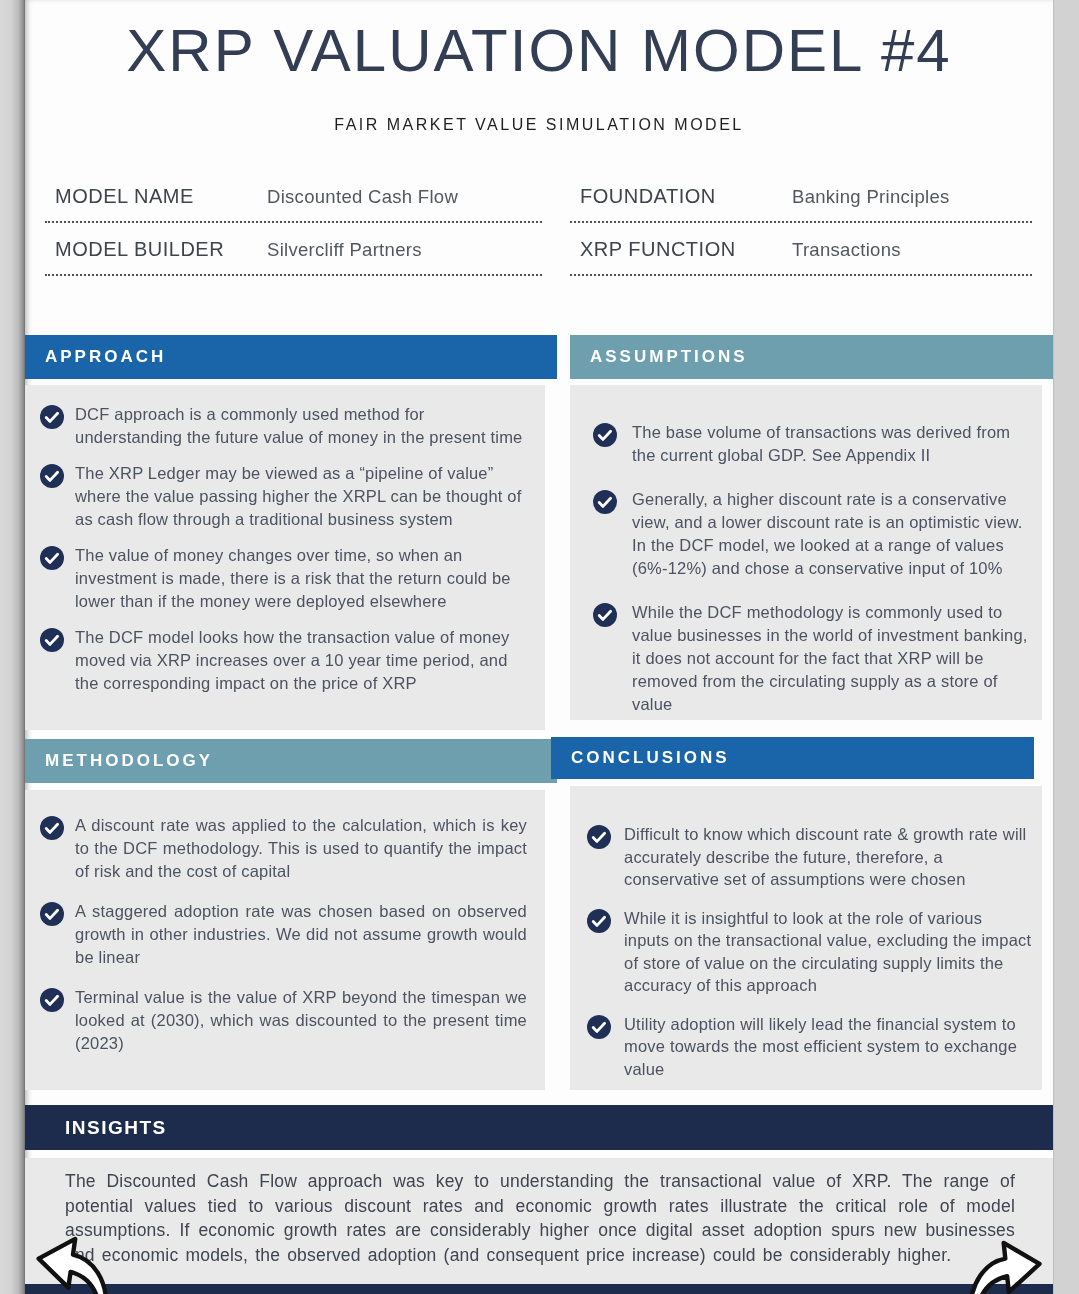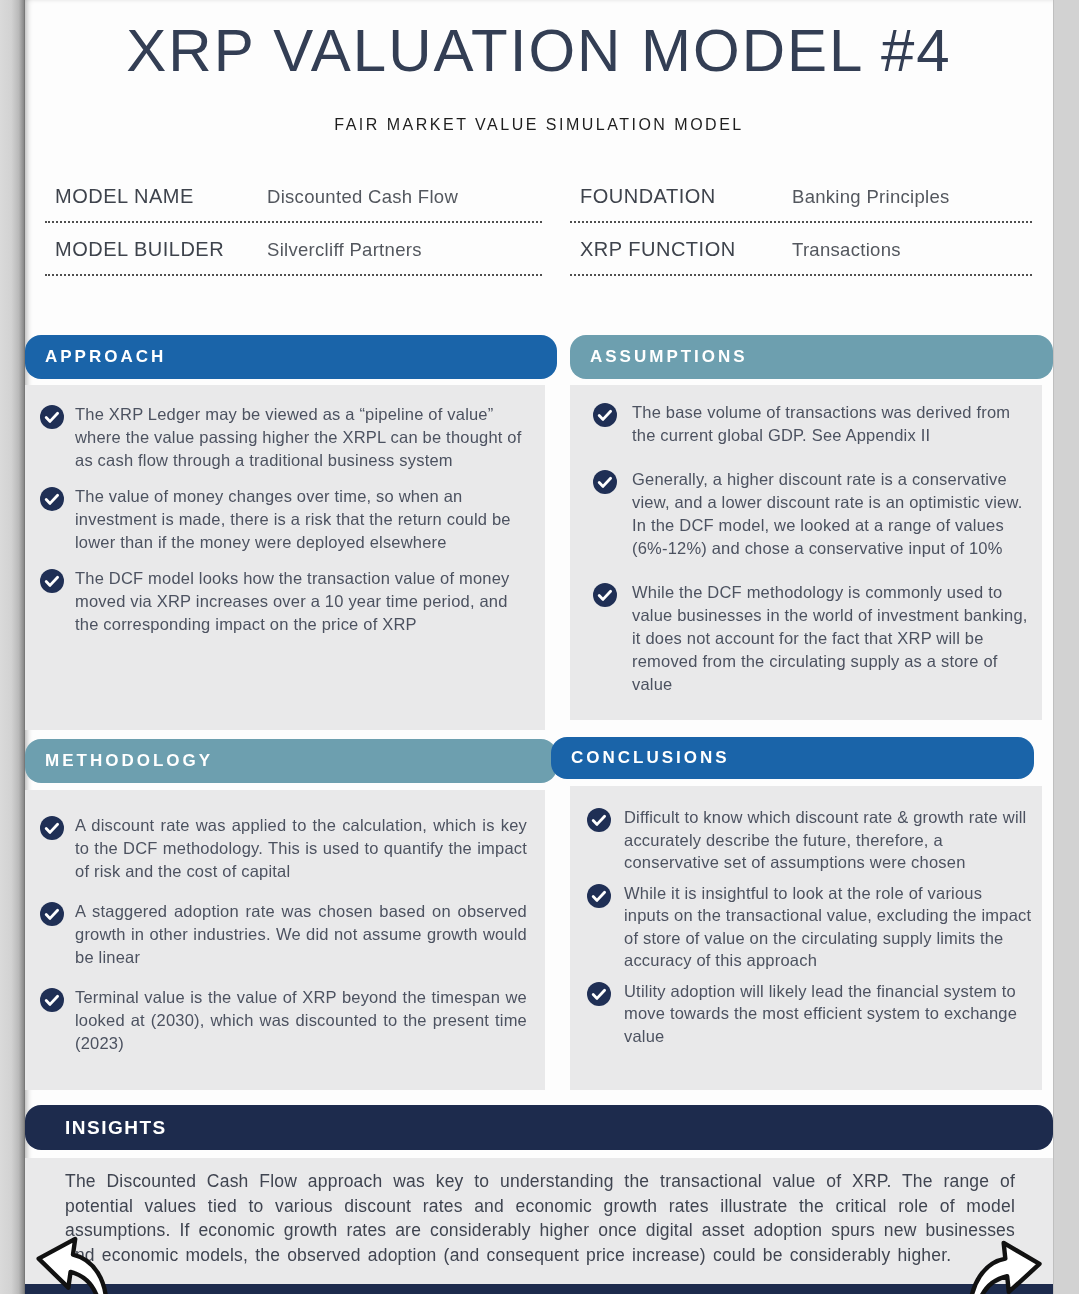--- a/index.html
+++ b/index.html
@@ -38,49 +38,49 @@
     display:flex; align-items:center;
     padding:15px 6px 13px 10px;
     border-bottom:2px dotted #4f4f4f;
   }
   .info-label { flex:0 0 212px; font-size:20px; color:#3e434c; letter-spacing:.5px; }
   .info-value { font-size:18.5px; color:#53575e; letter-spacing:.3px; }
   
   .bar {
     position:absolute; display:flex; align-items:center;
     padding-left:20px; height:44px;
-    font-size:17px; font-weight:bold; letter-spacing:3px; color:#ffffff;border-radius:16px;
+    font-size:17px; font-weight:bold; letter-spacing:3px; color:#ffffff;
   }
   .bar.blue { background:#1a64a9; }
   .bar.teal { background:#6d9faf; }
   .bar.navy { background:#1d2b4d;padding-left:40px; }
   .box {
     position:absolute; background:#e9e9ea; overflow:hidden;
   }
   .bullets { display:flex; flex-direction:column; }
   .bullet { display:flex; align-items:flex-start; }
   .check { flex:0 0 26px; width:26px; height:26px; margin-top:1px; }
   .btext { font-size:16.5px; line-height:23px; color:#4c5260; letter-spacing:.2px; }
   
   #approach-bar { left:0; top:335px; width:532px; }
   #approach-box { left:0; top:385px; width:520px; height:345px; padding:18px 18px 0 14px; }
   #approach-box .bullets { gap:13px; } #approach-box .btext { margin-left:10px; }
   
   #assumptions-bar { left:545px; top:335px; width:483px; }
   #assumptions-box { left:545px; top:385px; width:472px; height:335px; padding:16px 14px 0 22px; }
-  #assumptions-box .bullets { gap:21px; } #assumptions-box .btext { margin-left:14px; }
+  #assumptions-box .bullets { gap:21px;margin-top:20px; } #assumptions-box .btext { margin-left:14px; }
   
   #methodology-bar { left:0; top:739px; width:532px;text-align:right; }
   #methodology-box { left:0; top:790px; width:520px; height:300px; padding:24px 18px 0 14px; }
   #methodology-box .bullets { gap:17px;justify-content:space-between; }
   #methodology-box .btext { margin-left:10px; text-align:justify; }
   
   #conclusions-bar { left:526px; top:737px; width:483px; height:42px; }
   #conclusions-box { left:545px; top:786px; width:472px; height:304px; padding:20px 10px 0 16px; }
-  #conclusions-box .bullets { gap:8px; }
+  #conclusions-box .bullets { gap:16px;margin-top:17px; }
   #conclusions-box .btext { margin-left:12px; line-height:22.5px; }
   
   #insights-bar { left:0; top:1105px; width:1028px; height:45px; font-size:19px; letter-spacing:1.5px; }
   #insights-box { left:0; top:1158px; width:1028px; height:127px; padding:11px 38px 0 40px; }
   #insights-text {
     font-size:17.5px; line-height:24.5px; color:#3f4450;
     text-align:justify; letter-spacing:.2px; word-spacing:2px;
   }
   .bottom-strip { position:absolute; left:0; top:1284px; width:1028px; height:10px; background:#1d2b4d; }
   
@@ -133,20 +133,26 @@
       </div>
     </div>
 
     <div class="bar blue" id="approach-bar">APPROACH</div>
     <div class="box" id="approach-box">
       <div class="bullets">
         <div class="bullet">
           <svg class="check" viewBox="0 0 26 26">
               <use href="#check-glyph"></use>
             </svg>
+          <div class="btext">DCF approach is a commonly used method for understanding the future value of money in the present time</div>
+        </div>
+        <div class="bullet">
+          <svg class="check" viewBox="0 0 26 26">
+              <use href="#check-glyph"></use>
+            </svg>
           <div class="btext">The XRP Ledger may be viewed as a “pipeline of value” where the value passing higher the XRPL can be thought of as cash flow through a traditional business system</div>
         </div>
         <div class="bullet">
           <svg class="check" viewBox="0 0 26 26">
               <use href="#check-glyph"></use>
             </svg>
           <div class="btext">The value of money changes over time, so when an investment is made, there is a risk that the return could be lower than if the money were deployed elsewhere</div>
         </div>
         <div class="bullet">
           <svg class="check" viewBox="0 0 26 26">

